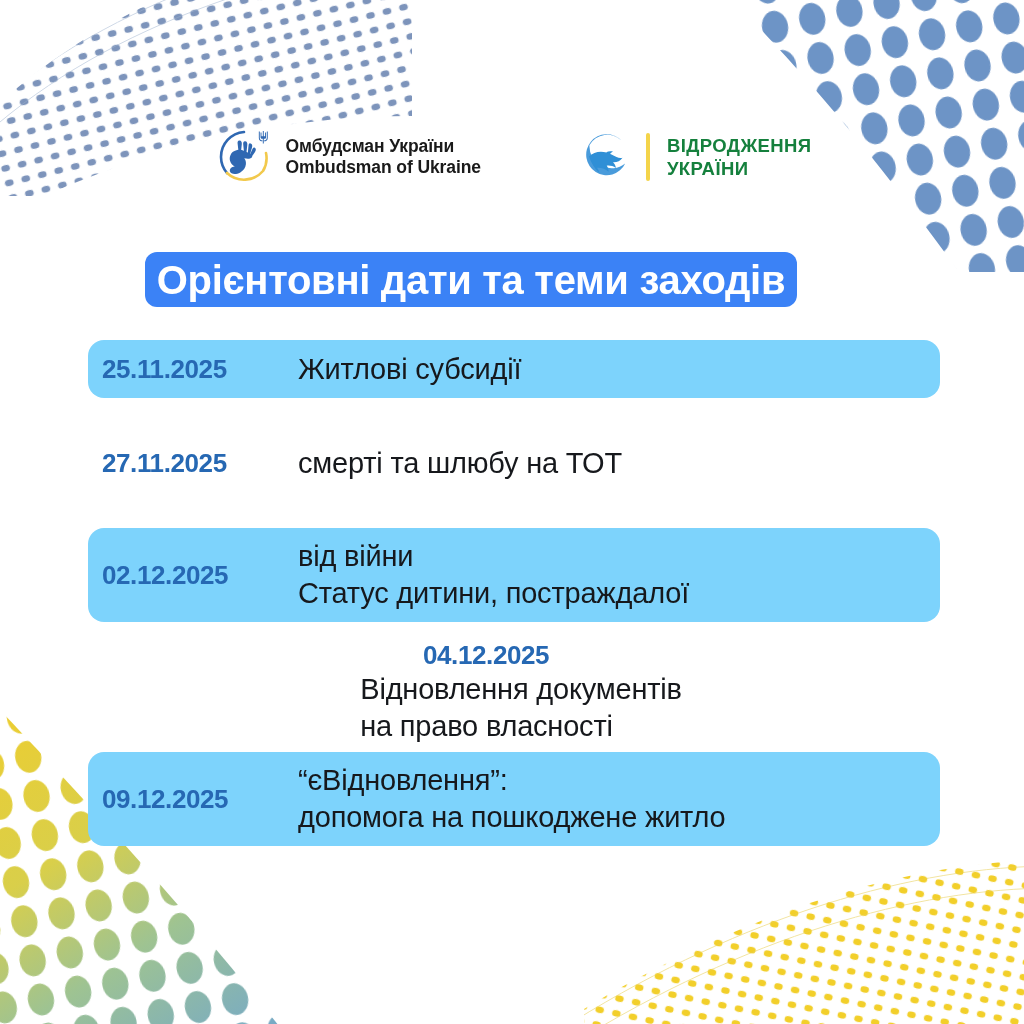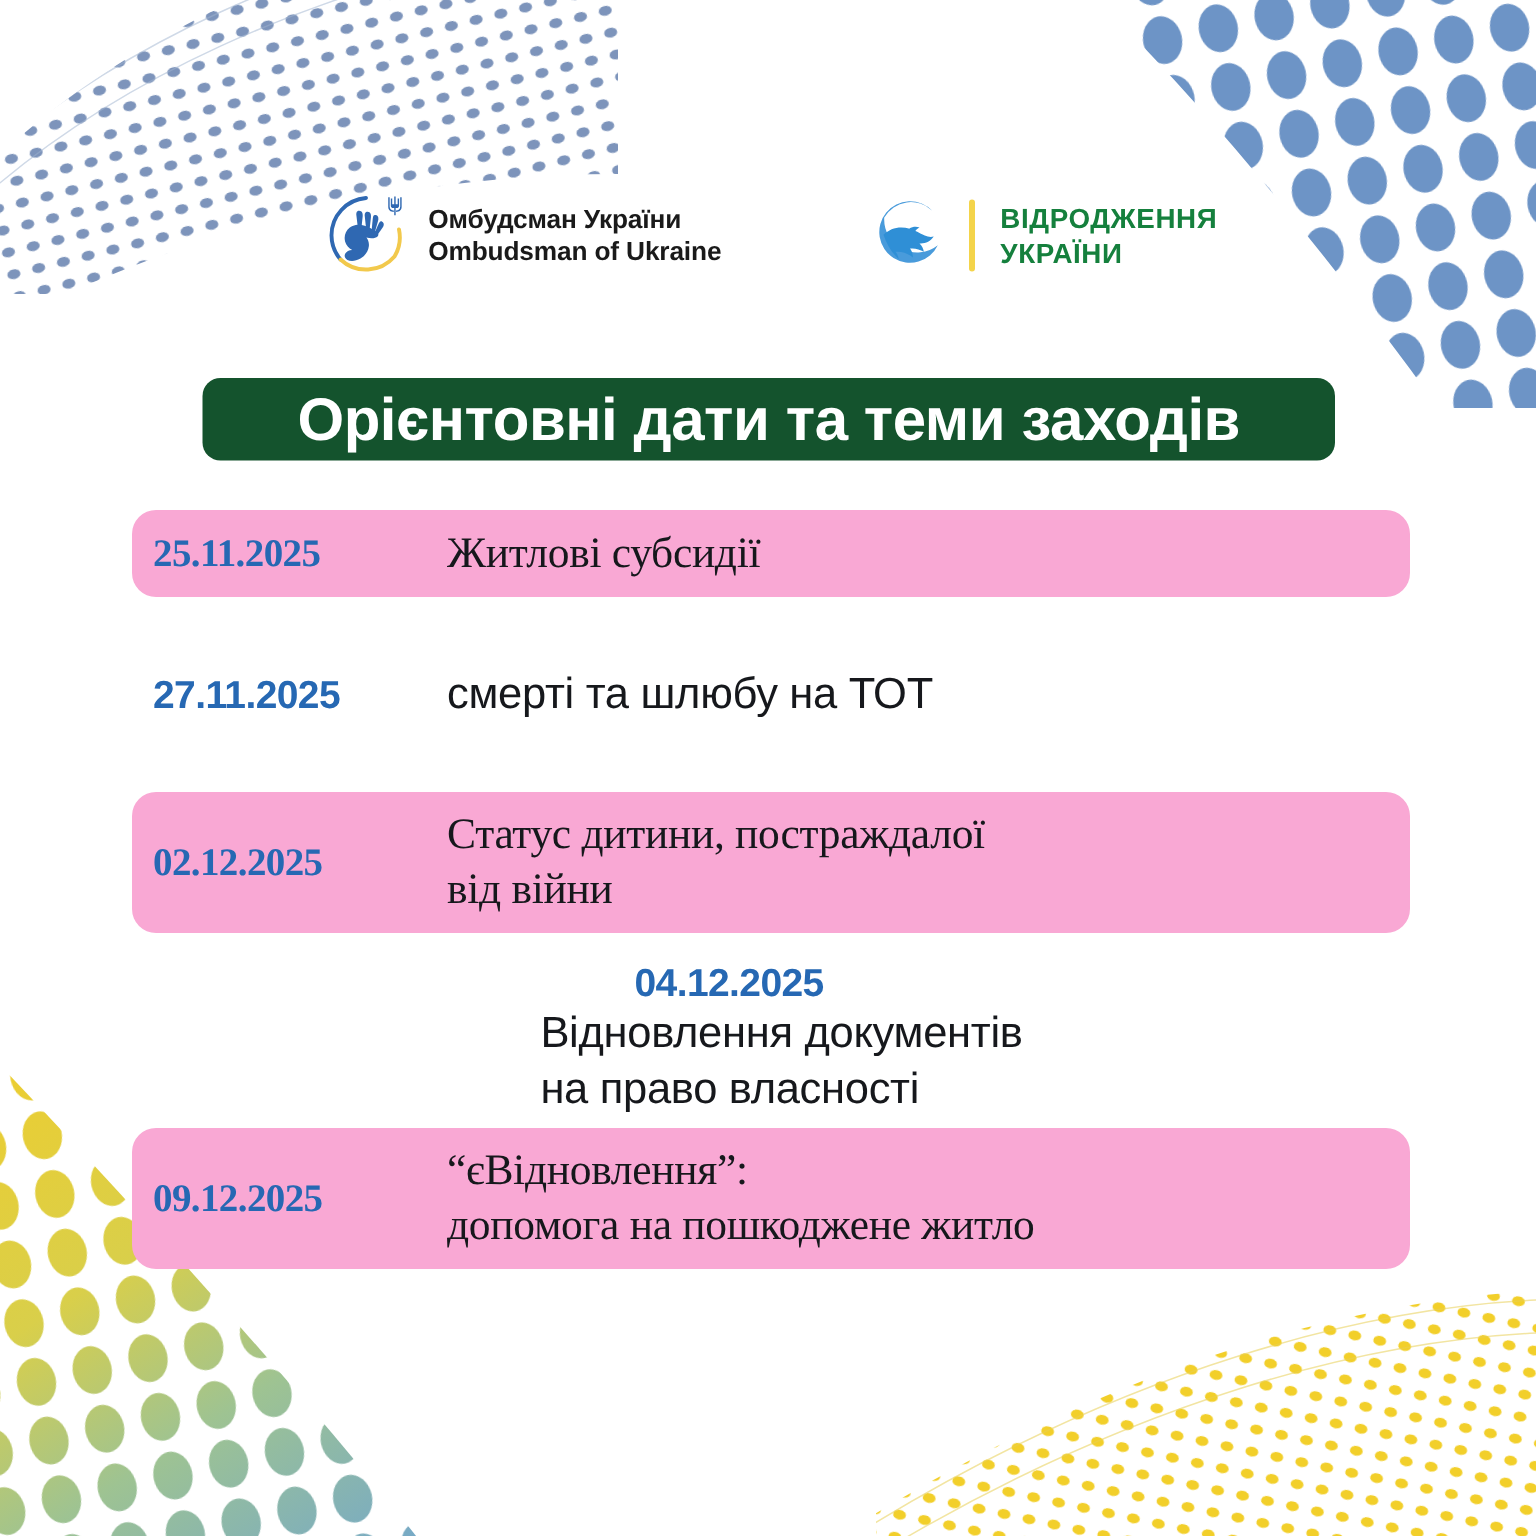--- a/index.html
+++ b/index.html
@@ -93,25 +93,25 @@
     font-weight: bold;
     font-size: 18.5px;
     line-height: 23px;
     letter-spacing: 0.4px;
     white-space: nowrap;
   }
 
   
   #title-banner {
     position: absolute;
-    left: 135px;
+    left: 145px;
     top: 252px;
-    width: 755px;
+    width: 652px;
     height: 55px;
-    background: #14532d;
+    background: #3b82f6;
     border-radius: 12px;
     display: flex;
     align-items: center;
     justify-content: center;
   }
   #title-banner .title-text {
     color: #ffffff;
     font-size: 40px;
     font-weight: bold;
     letter-spacing: -0.3px;
@@ -127,21 +127,21 @@
     width: 852px;
   }
   .row {
     position: relative;
     display: flex;
     align-items: center;
     border-radius: 16px;
     box-sizing: border-box;
     padding: 0 0 0 14px;
   }
-  .row.tinted { background: #f9a8d4; font-family: Liberation Serif, serif; }
+  .row.tinted { background: #7dd3fc; }
   .row.plain  { background: transparent; }
 
   .row-date {
     flex: 0 0 auto;
     width: 196px;
     color: #2668b3;
     font-size: 26px;
     font-weight: bold;
     letter-spacing: -0.4px;
     white-space: nowrap;
@@ -345,22 +345,22 @@
       <div class="row plain row-h2" style="margin-bottom:18px;">
         <span class="row-date">27.11.2025</span>
         <span class="row-topic">
           <span class="line">смерті та шлюбу на ТОТ</span>
         </span>
       </div>
 
       <div class="row tinted row-h2" style="margin-bottom:18px;">
         <span class="row-date">02.12.2025</span>
         <span class="row-topic">
+          <span class="line">від війни</span>
           <span class="line">Статус дитини, постраждалої</span>
-          <span class="line">від війни</span>
         </span>
       </div>
 
       <div class="row plain row-h2" style="margin-bottom:18px;flex-direction:column;">
         <span class="row-date">04.12.2025</span>
         <span class="row-topic">
           <span class="line">Відновлення документів</span>
           <span class="line">на право власності</span>
         </span>
       </div>

